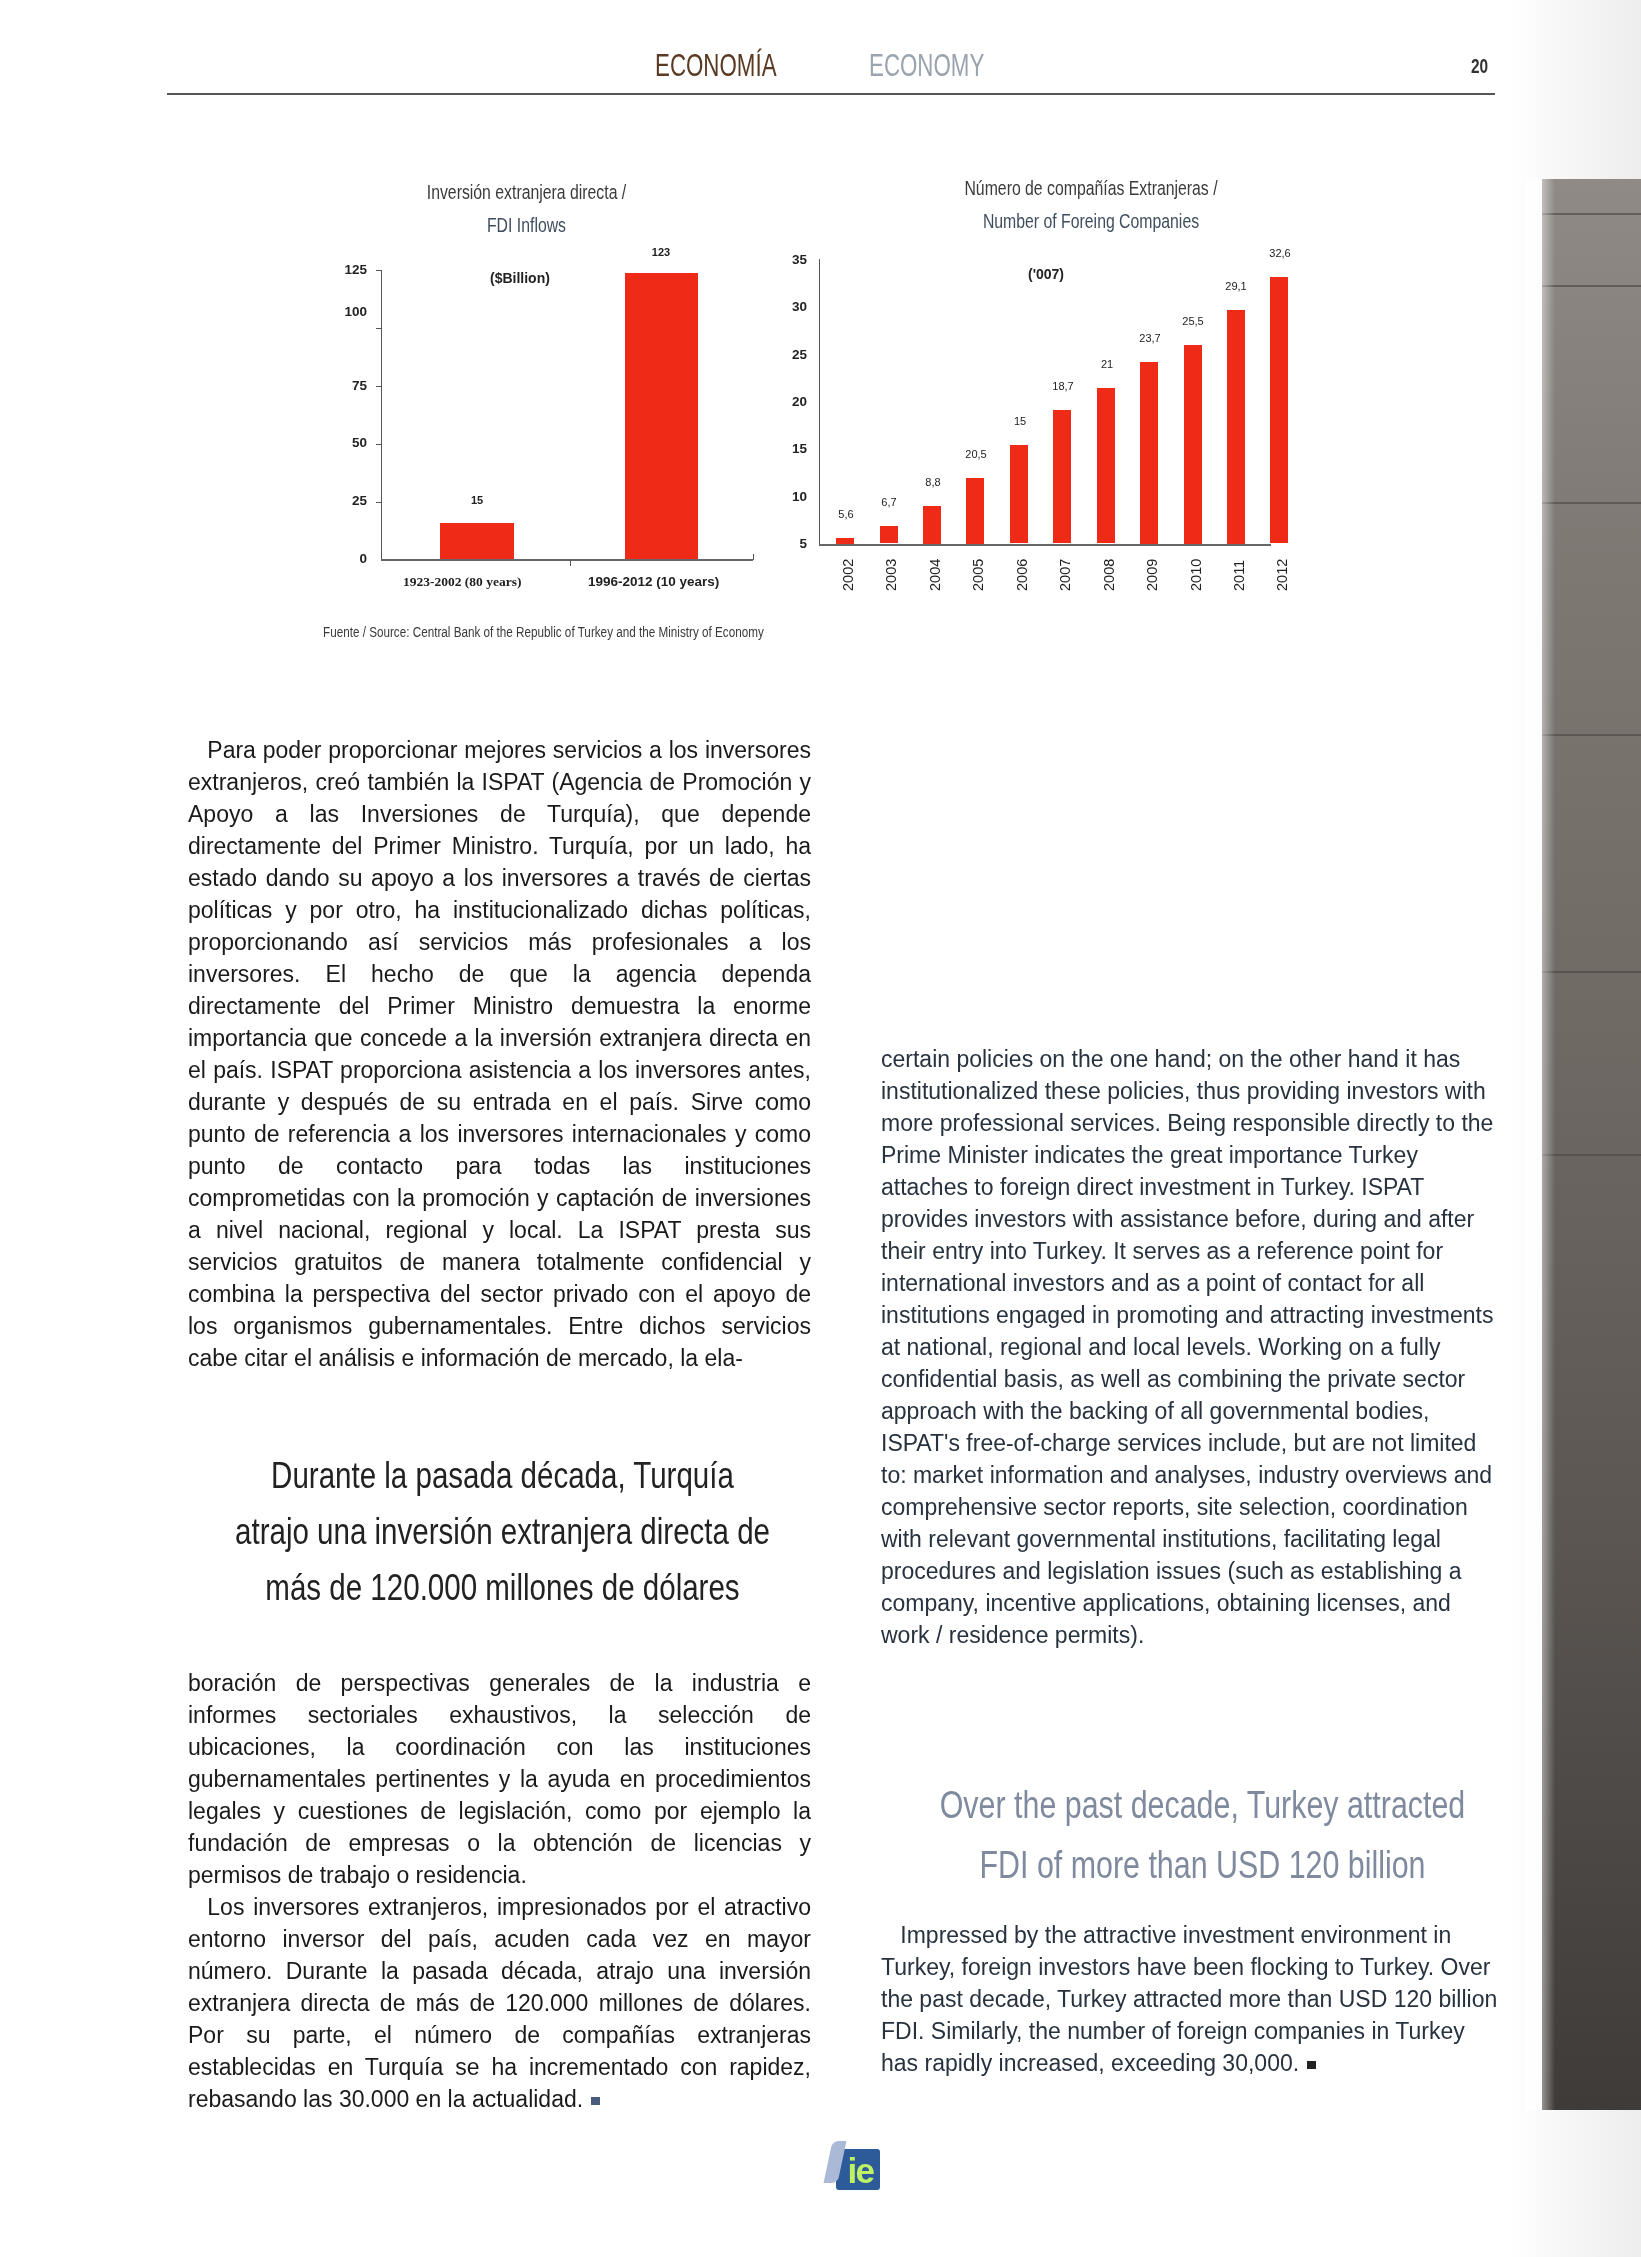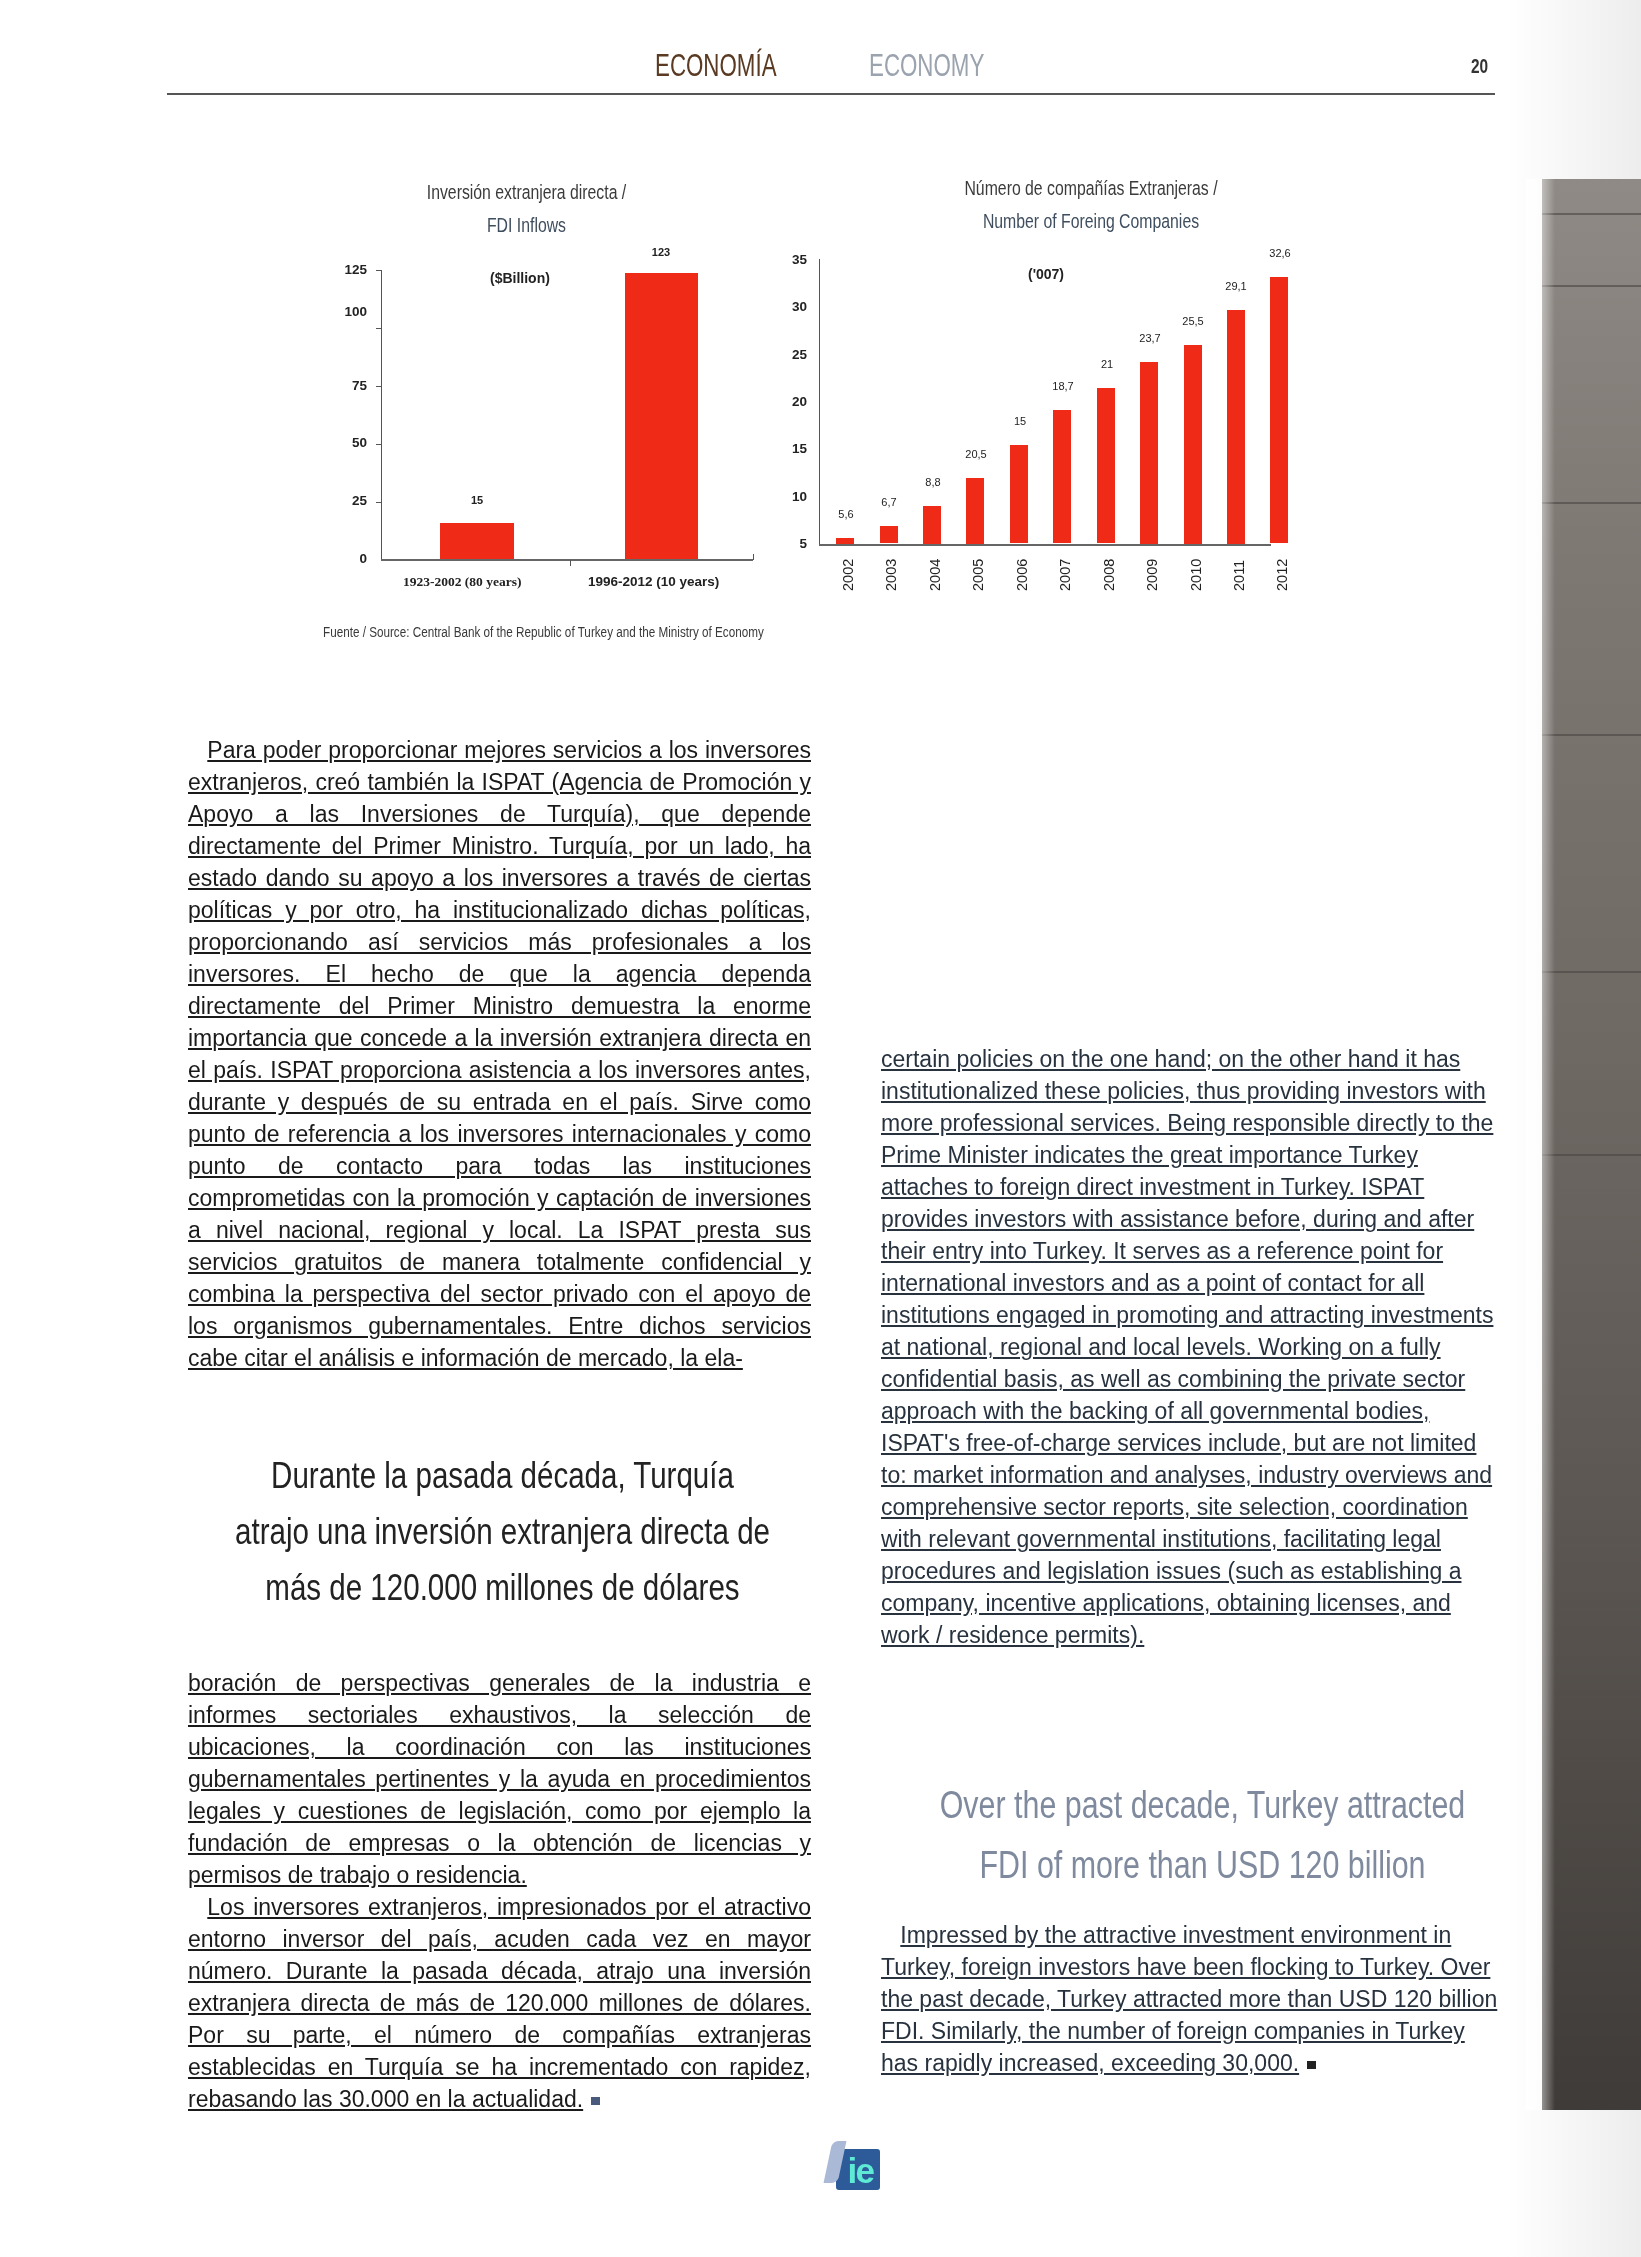--- a/index.html
+++ b/index.html
@@ -24,34 +24,34 @@
   .bar-label { position: absolute; font-size: 11px; color: #222; text-align: center; width: 58px; }
   .bar-label.bold { font-weight: bold; }
   .unit { position: absolute; font-size: 14px; font-weight: bold; color: #222; }
   .cat-label { position: absolute; font-size: 13.5px; font-weight: bold; color: #222; white-space: nowrap; }
   .year-label { position: absolute; font-size: 14.5px; color: #222; transform: rotate(-90deg); transform-origin: left top; white-space: nowrap; }
 
   .source { position: absolute; left: 323px; top: 623px; font-size: 15.4px; color: #3a3a3a; transform: scaleX(0.76); transform-origin: left top; white-space: nowrap; }
 
   
   .col { position: absolute; font-size: 23px; line-height: 32px; color: #1a1a1a; text-align: justify; }
-  .col p { margin: 0; text-decoration: underline; }
+  .col p { margin: 0; }
   .col .indent { text-indent: 19.3px; }
   .col-left { left: 188px; width: 623px; }
   .col-right { left: 881px; width: 618px; text-align: left; color: #27323e; }
   .endmark { display: inline-block; width: 8.7px; height: 8.7px; background: #4a5a7c; margin-left: 7.7px; vertical-align: middle; }
   .endmark.dark { background: #222; }
 
   .pull-es { position: absolute; left: 174px; top: 1448px; width: 657px; text-align: center; font-size: 36px; line-height: 56px; color: #222; transform: scaleX(0.82); transform-origin: center top; }
   .pull-en { position: absolute; left: 874px; top: 1775px; width: 657px; text-align: center; font-size: 38px; line-height: 60px; color: #7f8a9e; transform: scaleX(0.8); transform-origin: center top; }
 
   
   .logo { position: absolute; left: 836px; top: 2149px; width: 44px; height: 41px; background: #2d5b9a; border-radius: 2.9px; }
   .logo .wing { position: absolute; left: -7.7px; top: -7.7px; width: 13.5px; height: 42px; background: #a9b9d6; transform: skewX(-12deg); border-radius: 5.8px 0 5.8px 0; }
-  .logo .txt { position: absolute; left: 11.6px; top: 3.9px; font-size: 35px; font-weight: bold; color: #5eead4; line-height: 35px; letter-spacing: -1.9px; }
+  .logo .txt { position: absolute; left: 11.6px; top: 3.9px; font-size: 35px; font-weight: bold; color: #bef264; line-height: 35px; letter-spacing: -1.9px; }
 
   
   .photo { position: absolute; left: 1542px; top: 179px; width: 99px; height: 1931px;
            background: linear-gradient(180deg, #8f8a85 0%, #7e7873 20%, #6f6964 45%, #5b5652 70%, #3f3b38 100%); }
   .photo-fade { position: absolute; left: 1526px; top: 179px; width: 29px; height: 1931px; background: linear-gradient(90deg, #ffffff, rgba(255,255,255,0)); }
   .photo .seam { position: absolute; left: 0; width: 100%; height: 1.9px; background: #4a4541; opacity: 0.6; }
   .page-shadow { position: absolute; left: 1506px; top: 0; width: 135px; height: 2257px; background: linear-gradient(90deg, rgba(255,255,255,0) 0%, rgba(225,225,225,0.6) 100%); }
 </style>
 </head>
 <body>

